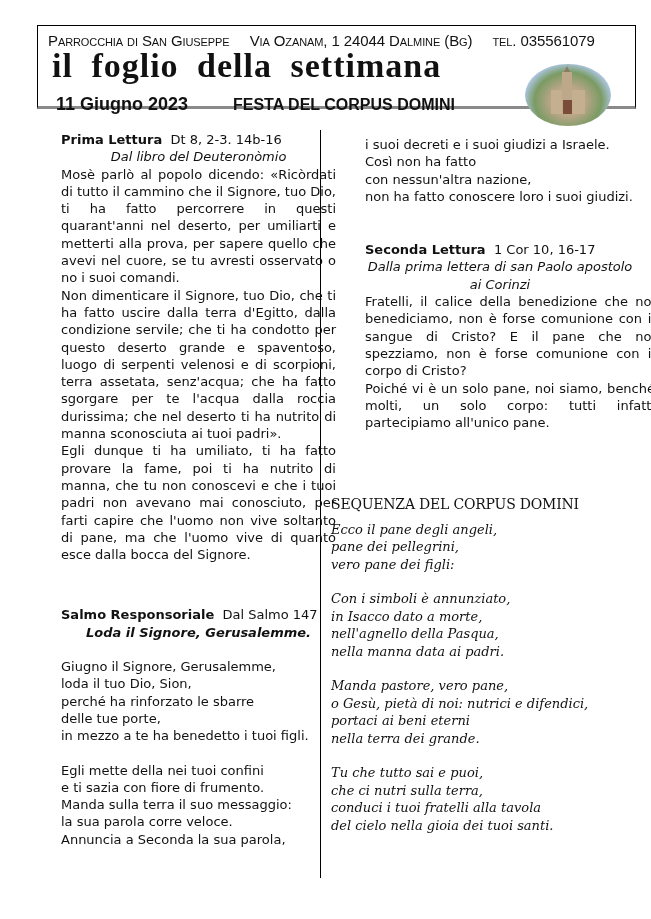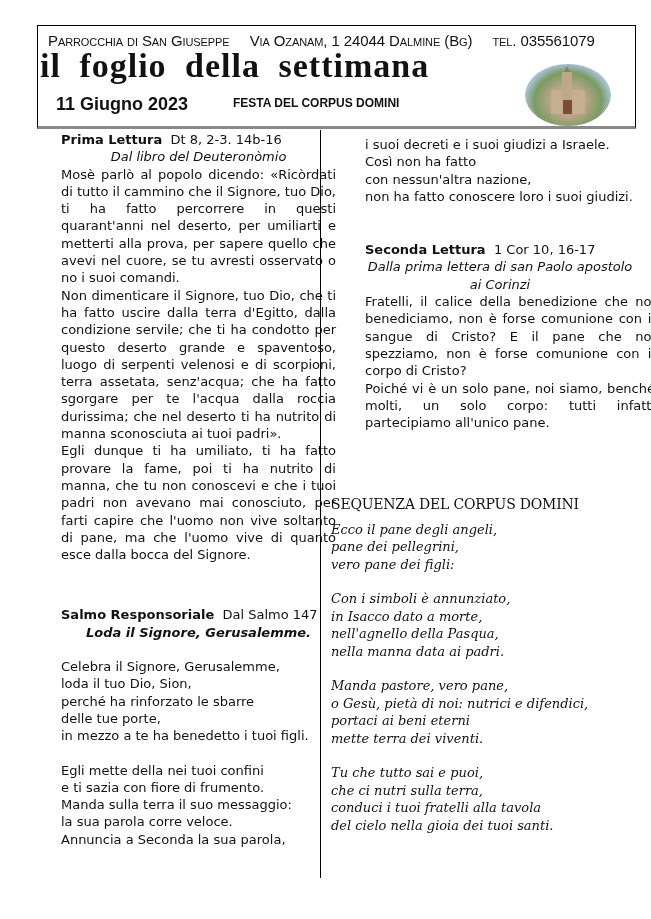--- a/index.html
+++ b/index.html
@@ -1,36 +1,36 @@
 <!DOCTYPE html>
 <html><head>
 <meta charset="utf-8">
 <style>
   html, body { margin:0; padding:0; background:#ffffff; }
   body { width:651px; height:919px; position:relative; overflow:hidden; color:#111; }
   .header {
-    position:absolute; left:37px; top:25px; width:599px; height:104px;
+    position:absolute; left:37px; top:25px; width:599px; height:84px;
     border:1px solid #000; border-bottom:3px solid #8a8a8a; box-sizing:border-box; background:#fff;
   }
   .hdr-line1 {
     position:absolute; left:10px; top:6px; font-family:"Liberation Sans", sans-serif;
     font-size:15px; font-variant:small-caps; white-space:nowrap; letter-spacing:-0.1px;
   }
   .hdr-line1 span { margin-right:16px; }
   .hdr-title {
-    position:absolute; left:2px; top:21px; font-family:"Liberation Serif", serif;
+    position:absolute; left:14px; top:21px; font-family:"Liberation Serif", serif;
     font-weight:bold; font-size:34px; letter-spacing:1px; white-space:nowrap; word-spacing:9px;
   }
   .hdr-date {
     position:absolute; left:18px; top:68px; font-family:"Liberation Sans", sans-serif;
     font-weight:bold; font-size:18px;
   }
   .hdr-feast {
     position:absolute; left:195px; top:70px; font-family:"Liberation Sans", sans-serif;
-    font-weight:bold; font-size:12px;
+    font-weight:bold; font-size:16px;
   }
   .church {
     position:absolute; left:487px; top:38px; width:86px; height:62px; border-radius:50%;
     background:radial-gradient(ellipse at 50% 60%, #c9b79a 0%, #b6a586 30%, #7a9b63 55%, #a9c3da 72%, rgba(255,255,255,0) 80%);
   }
   .church .tower { position:absolute; left:37px; top:8px; width:10px; height:40px; background:#bda98a; }
   .church .roof { position:absolute; left:38px; top:2px; width:0; height:0; border-left:4px solid transparent; border-right:4px solid transparent; border-bottom:8px solid #8d7b60; }
   .church .body { position:absolute; left:26px; top:26px; width:34px; height:24px; background:#c4b08f; }
   .church .door { position:absolute; left:38px; top:36px; width:9px; height:14px; background:#7a4d39; }
   .divider { position:absolute; left:320px; top:130px; width:1px; height:748px; background:#000; }
@@ -80,21 +80,21 @@
 
   <div style="height:43px"></div>
 
   <div>
     <span class="h-bold">Salmo Responsoriale</span>&nbsp;
     <span>Dal Salmo 147</span>
   </div>
   <div class="ital h-bold">Loda il Signore, Gerusalemme.</div>
   <div class="gap"></div>
   <div>
-    <span class="ln">Celebra il Signore, Gerusalemme,</span>
+    <span class="ln">Giugno il Signore, Gerusalemme,</span>
     <span class="ln">loda il tuo Dio, Sion,</span>
     <span class="ln">perché ha rinforzato le sbarre</span>
     <span class="ln">delle tue porte,</span>
     <span class="ln">in mezzo a te ha benedetto i tuoi figli.</span>
   </div>
   <div class="gap"></div>
   <div>
     <span class="ln">Egli mette della nei tuoi confini</span>
     <span class="ln">e ti sazia con fiore di frumento.</span>
     <span class="ln">Manda sulla terra il suo messaggio:</span>
@@ -132,21 +132,21 @@
   <div class="stanza">
     <span class="ln">Con i simboli è annunziato,</span>
     <span class="ln">in Isacco dato a morte,</span>
     <span class="ln">nell'agnello della Pasqua,</span>
     <span class="ln">nella manna data ai padri.</span>
   </div>
   <div class="stanza">
     <span class="ln">Manda pastore, vero pane,</span>
     <span class="ln">o Gesù, pietà di noi: nutrici e difendici,</span>
     <span class="ln">portaci ai beni eterni</span>
-    <span class="ln">mette terra dei viventi.</span>
+    <span class="ln">nella terra dei grande.</span>
   </div>
   <div class="stanza">
     <span class="ln">Tu che tutto sai e puoi,</span>
     <span class="ln">che ci nutri sulla terra,</span>
     <span class="ln">conduci i tuoi fratelli alla tavola</span>
     <span class="ln">del cielo nella gioia dei tuoi santi.</span>
   </div>
 </div>
 
 </body></html>

